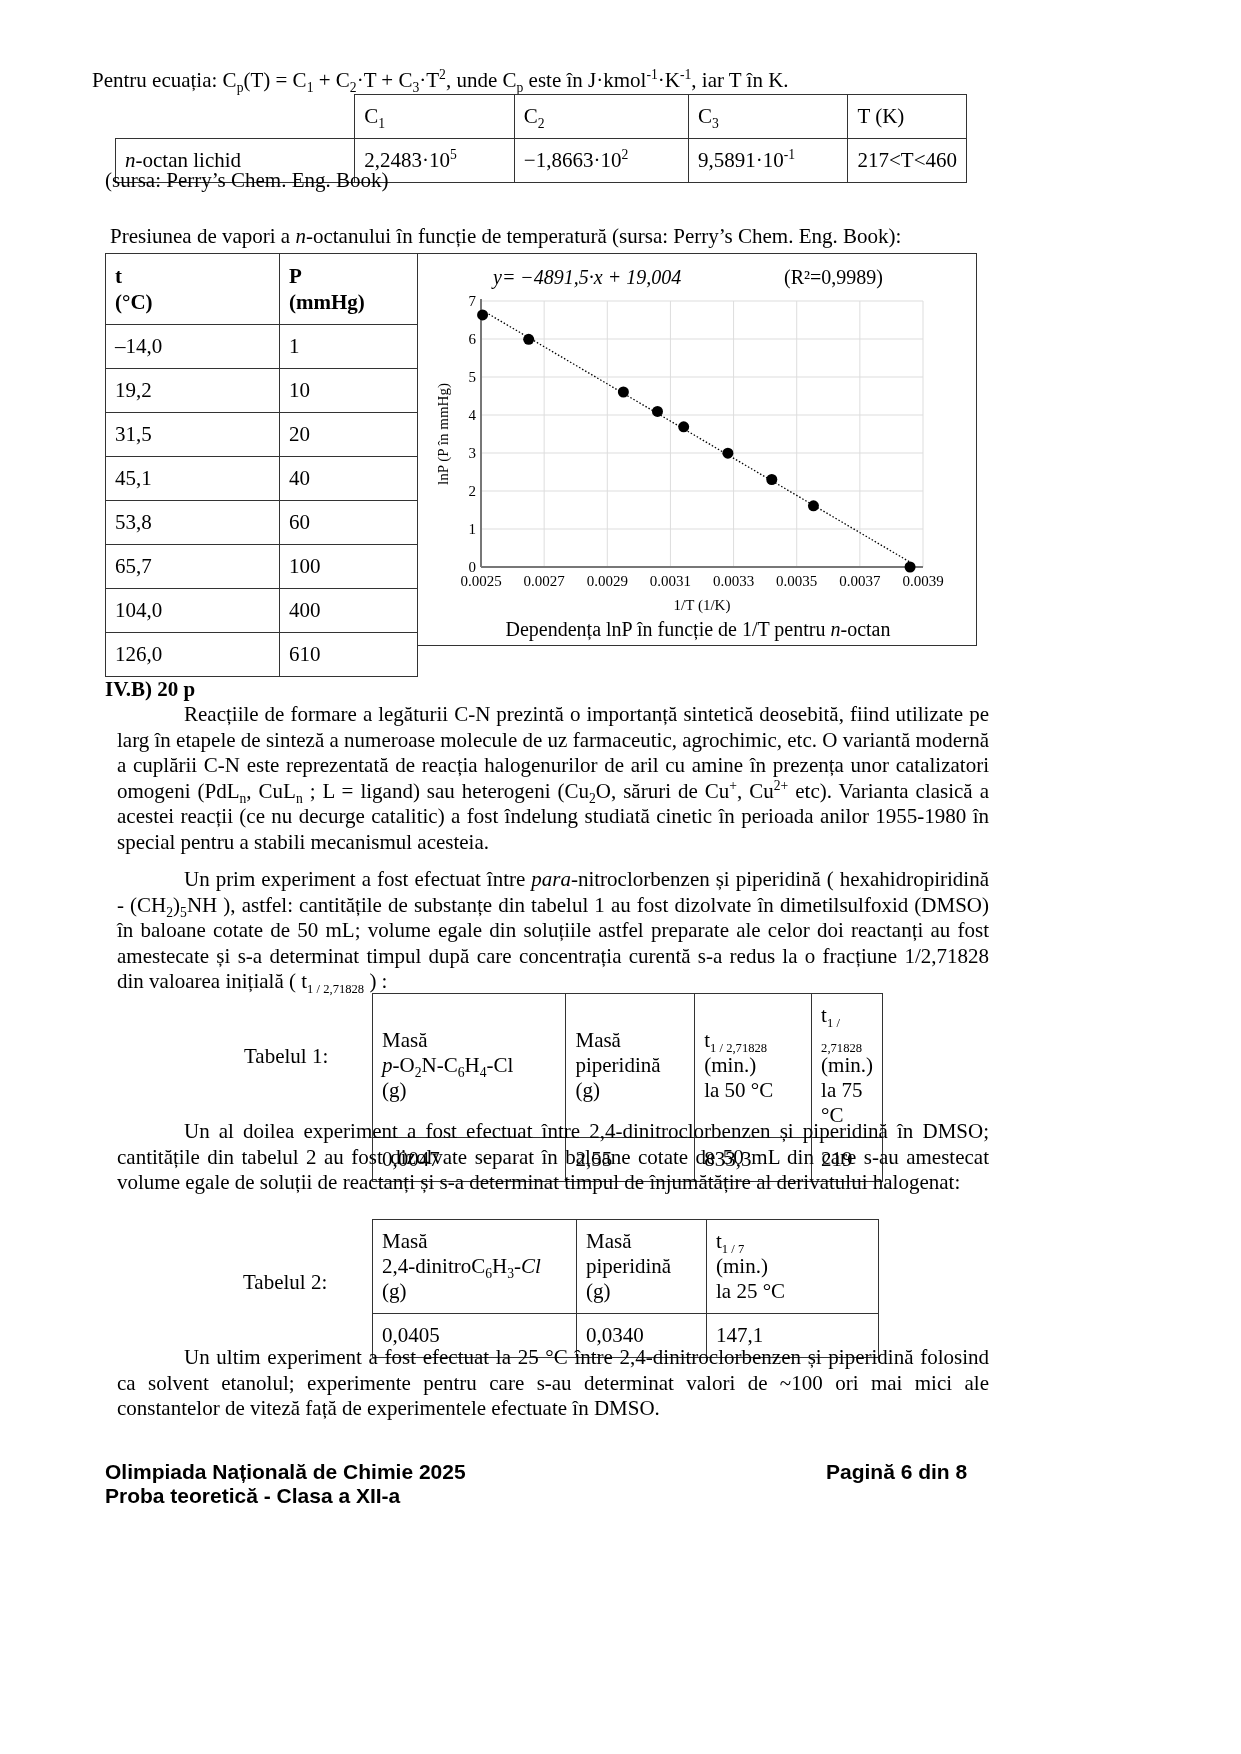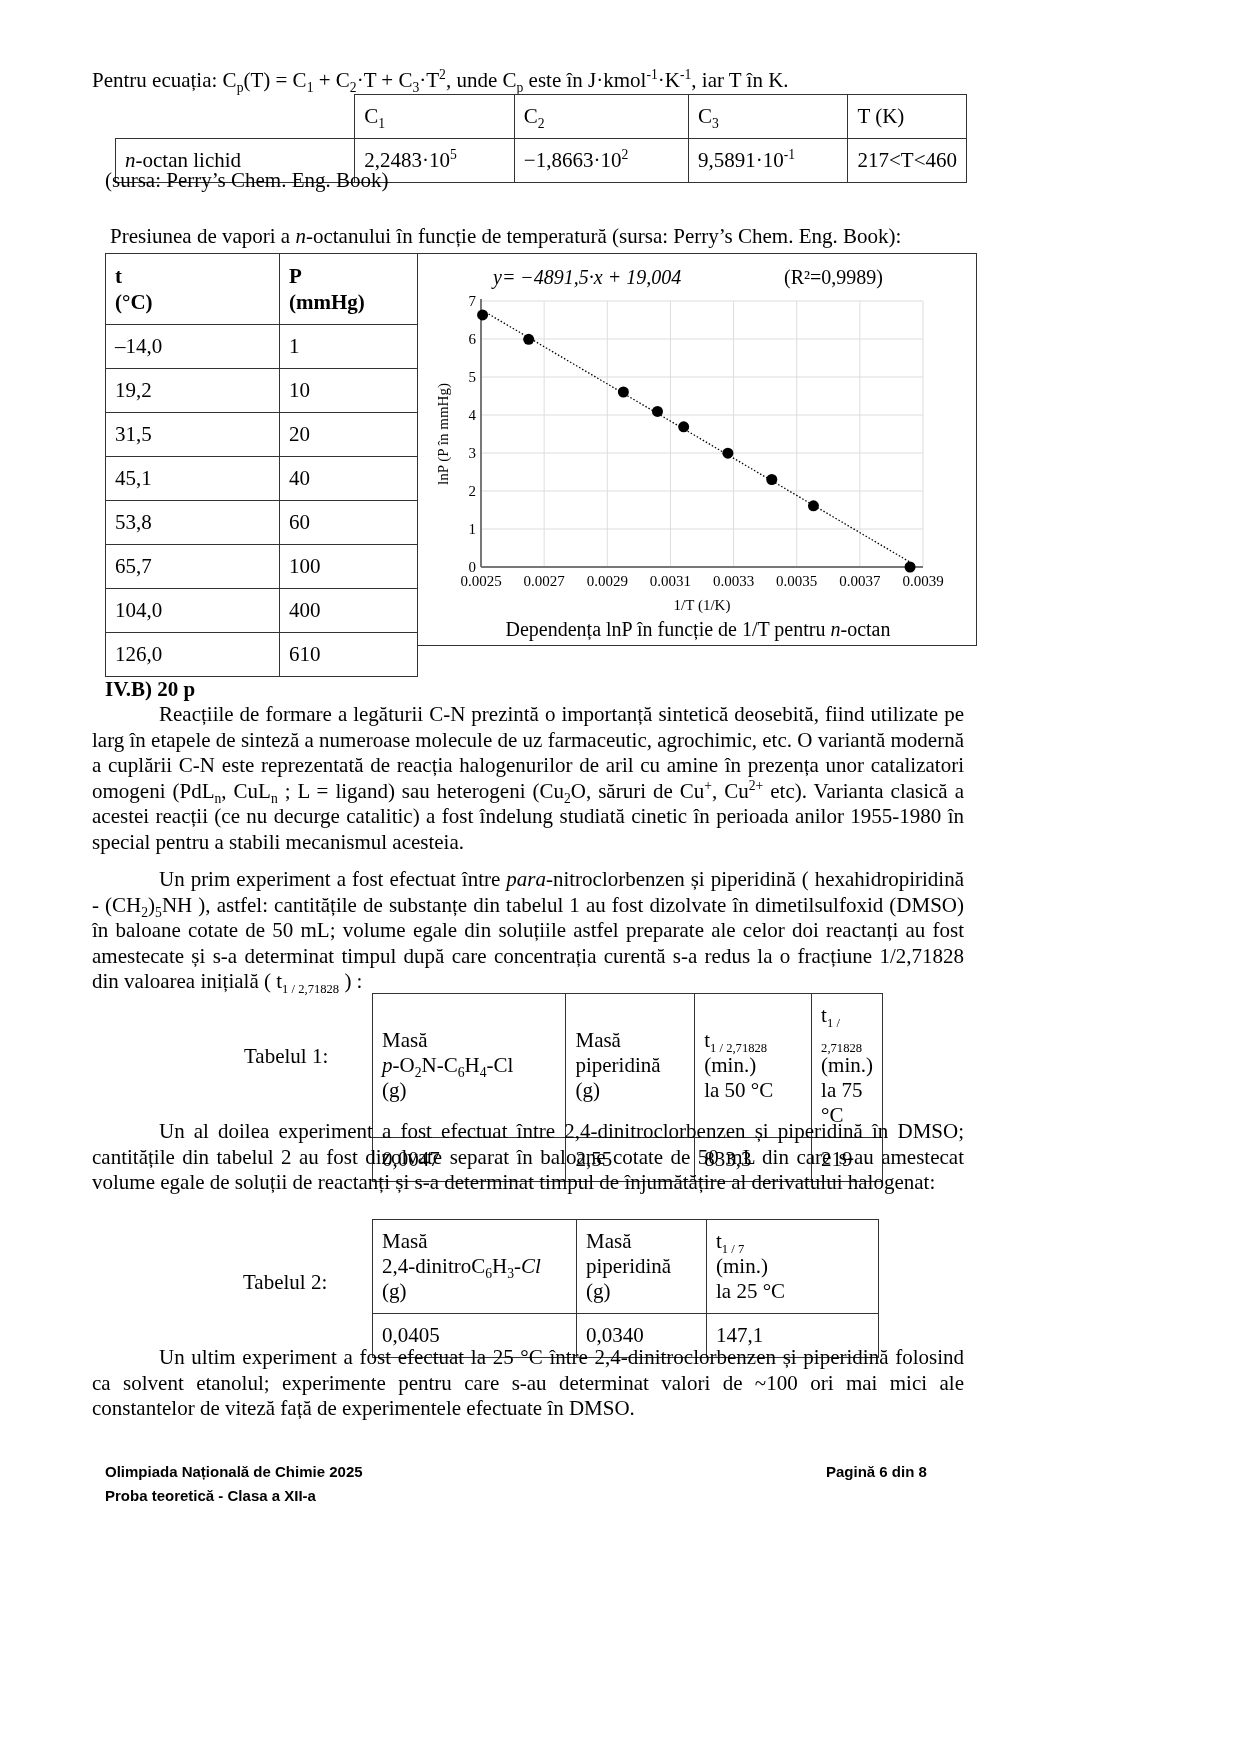--- a/index.html
+++ b/index.html
@@ -3,25 +3,25 @@
 <meta charset="utf-8">
 <style>
   html, body { margin: 0; padding: 0; background: #ffffff; }
   body { width: 1241px; height: 1754px; position: relative; overflow: hidden;
          font-family: "Liberation Serif", "DejaVu Serif", serif; color: #000; font-size: 21px; }
   .abs { position: absolute; }
   .line { white-space: nowrap; line-height: 25px; }
   sub, sup { font-size: 65%; line-height: 0; }
   table.grid { border-collapse: collapse; position: absolute; }
   table.grid td { border: 1.5px solid #333; text-align: left; padding: 9px; }
-  .para { position: absolute; left: 92px; width: 872px; line-height: 25.5px; text-align: justify; text-align-last: left; }
+  .para { position: absolute; left: 117px; width: 872px; line-height: 25.5px; text-align: justify; text-align-last: left; }
   .para p { margin: 0; }
   .indent { text-indent: 67px; }
   .bold { font-weight: bold; }
-  .footer { position: absolute; font-family: "Liberation Sans", "DejaVu Sans", sans-serif; font-weight: bold; font-size: 15px; line-height: 24px; }
+  .footer { position: absolute; font-family: "Liberation Sans", "DejaVu Sans", sans-serif; font-weight: bold; font-size: 21px; line-height: 24px; }
   .chart-box { position: absolute; left: 418px; top: 253px; width: 559px; height: 393px; border: 1.5px solid #333; border-left: none; box-sizing: border-box; }
   svg text { font-family: "Liberation Serif", "DejaVu Serif", serif; }
   .small-t { font-size: 60%; }
 </style>
 </head>
 <body>
 
 <div class="abs line" style="left:92px; top:68px;">
   <span>Pentru ecuația: C<sub>p</sub>(T) = C<sub>1</sub> + C<sub>2</sub>·T + C<sub>3</sub>·T<sup>2</sup>, unde C<sub>p</sub> este în J·kmol<sup>-1</sup>·K<sup>-1</sup>, iar T în K.</span>
 </div>

